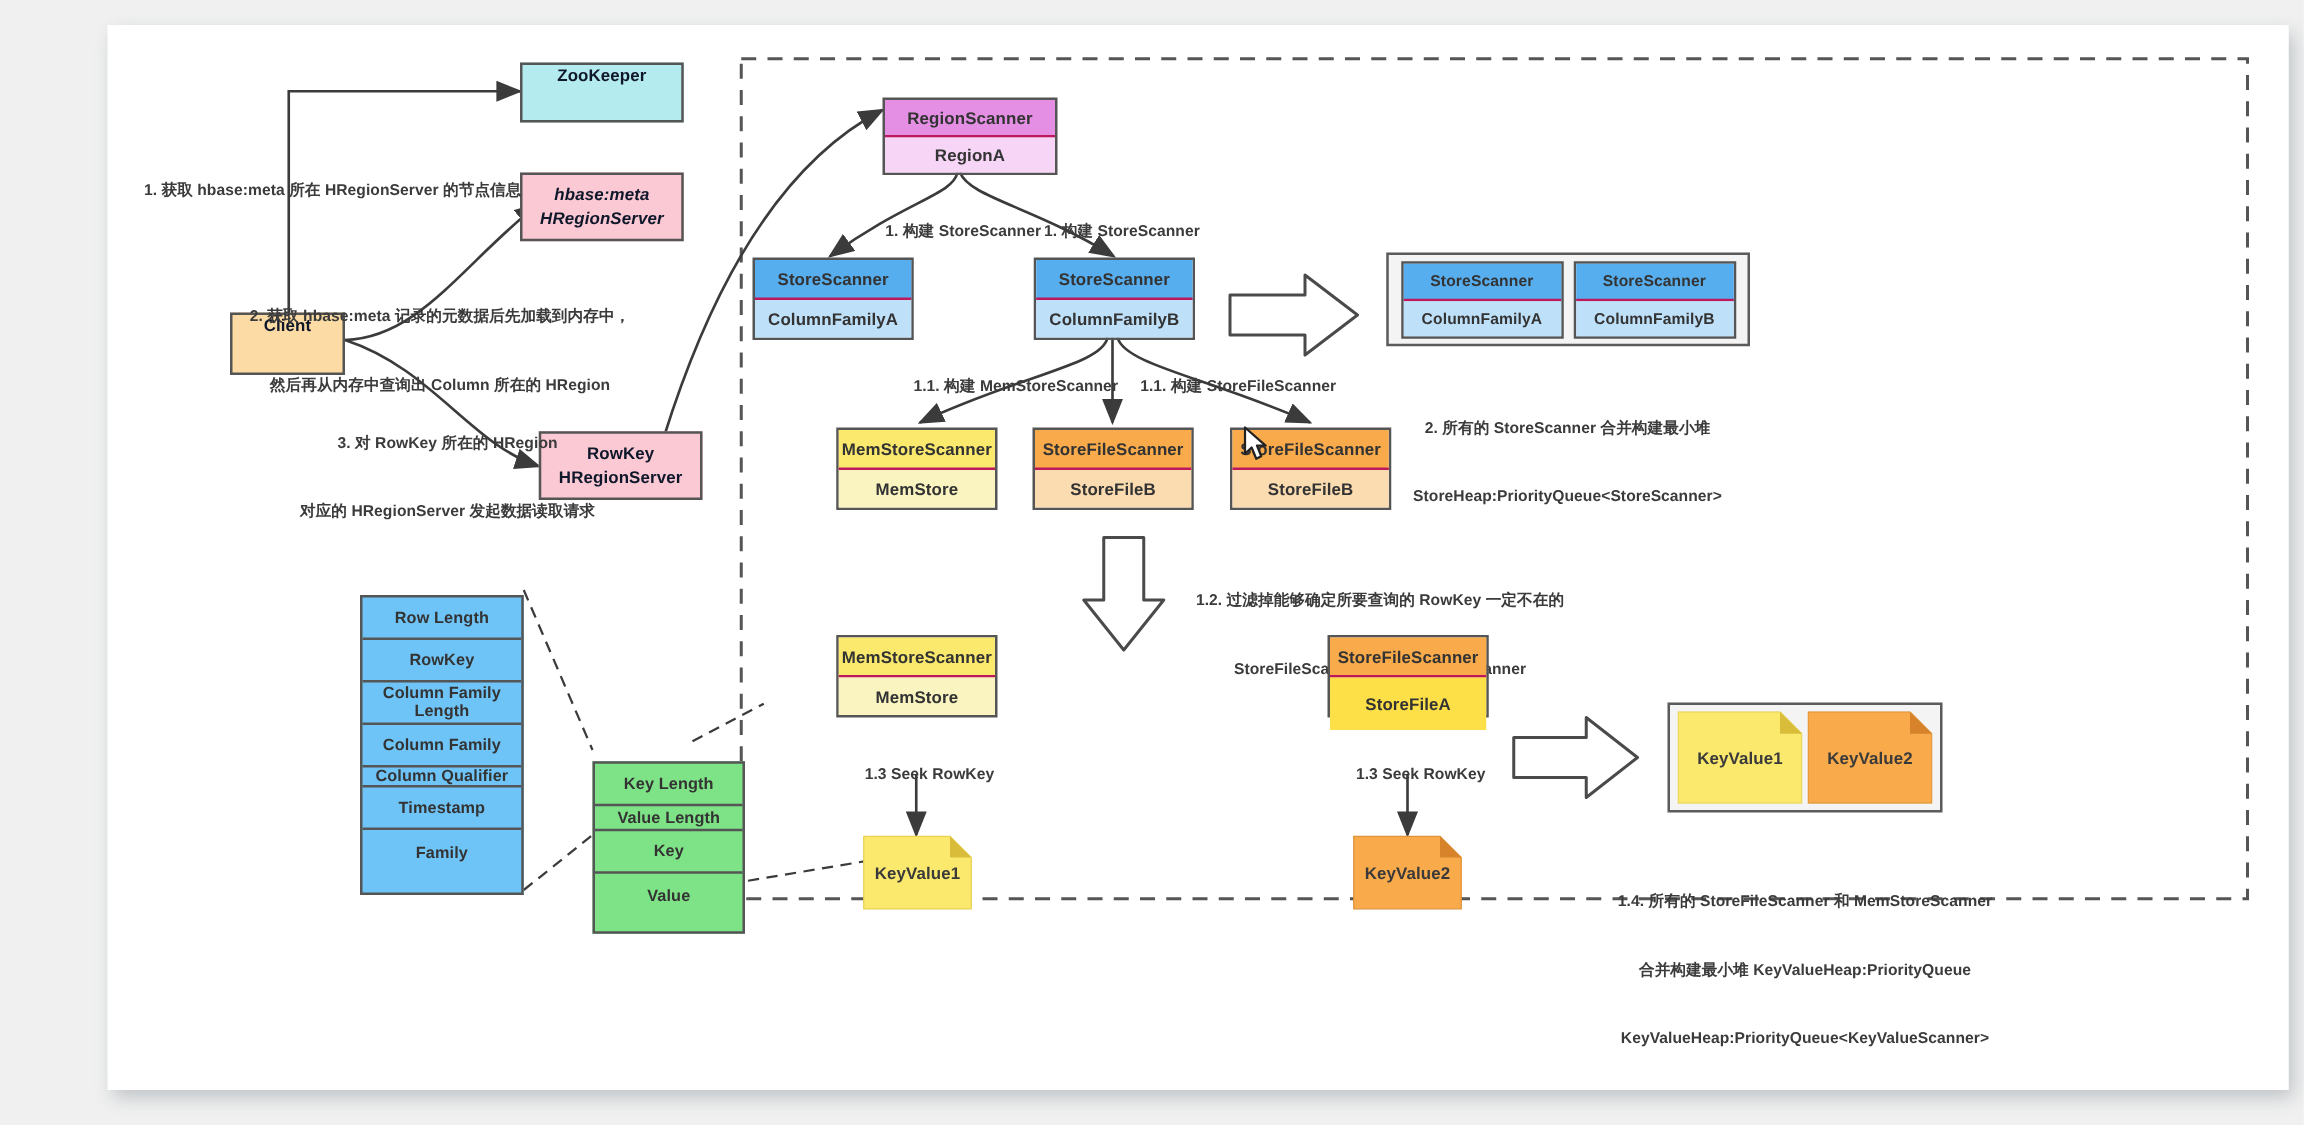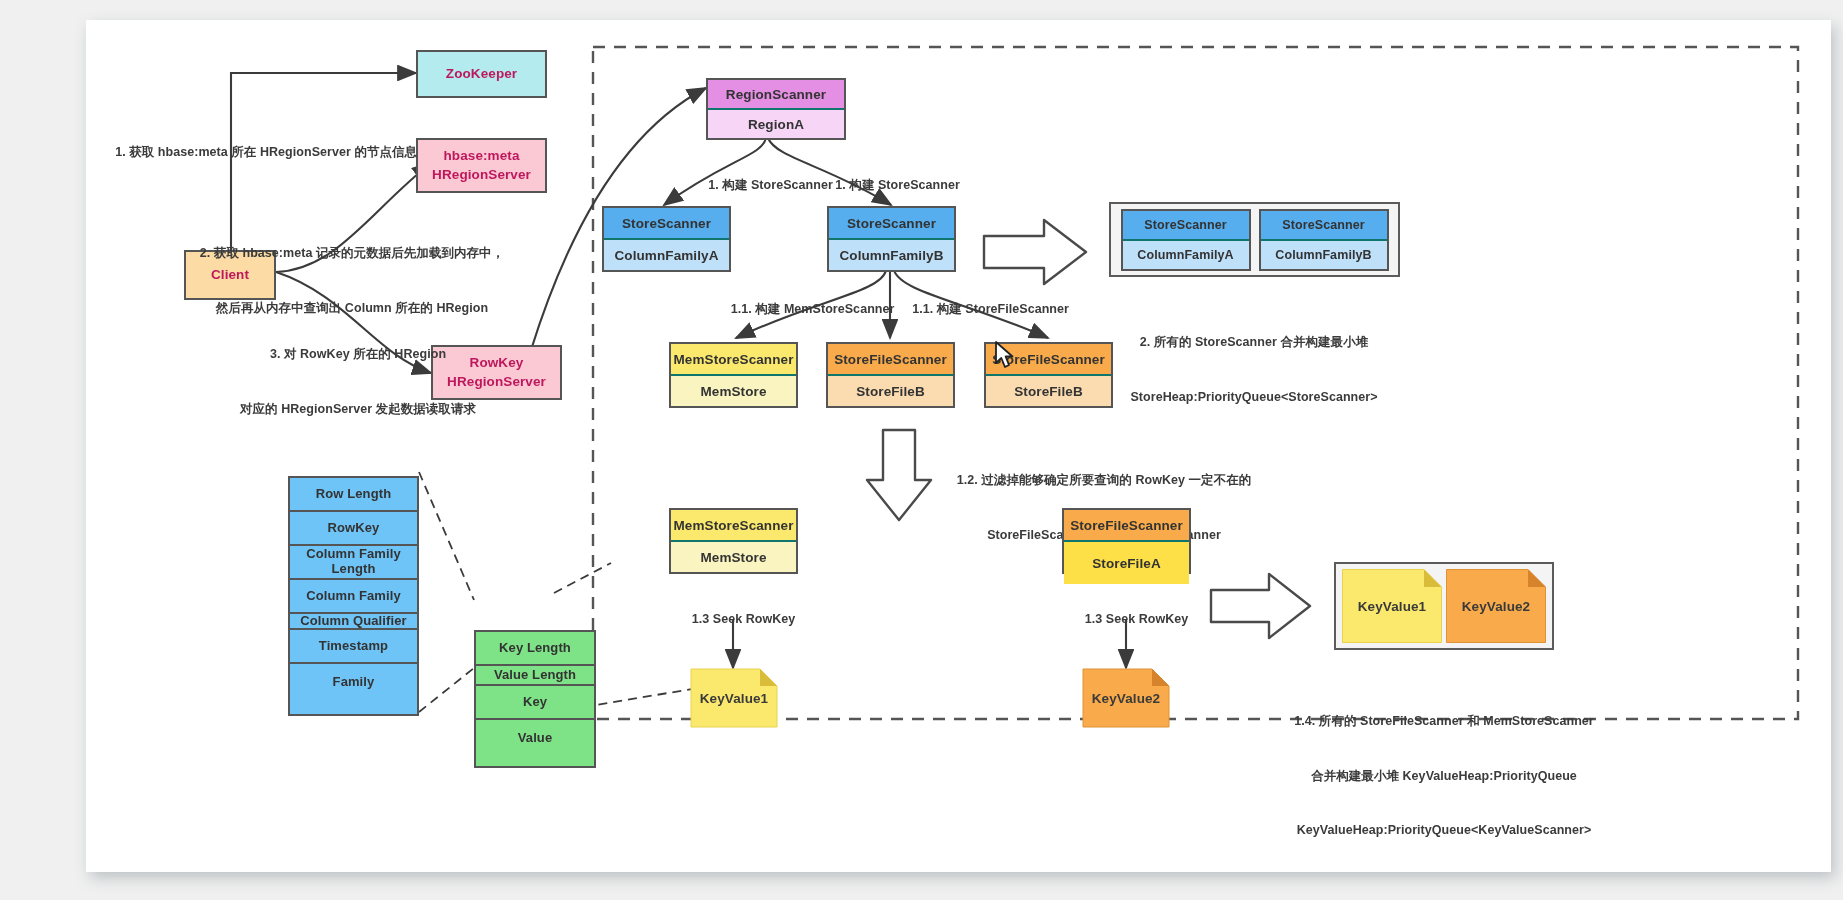--- a/index.html
+++ b/index.html
@@ -17,37 +17,37 @@
     box-shadow:4px 6px 14px rgba(60,80,90,.28);
   }
 
   
   .node{position:absolute;box-sizing:border-box;}
 
   
   .box{
     position:absolute;box-sizing:border-box;
     border:2px solid #555555;
-    display:flex;align-items:center;justify-content:center;
+    display:flex;justify-content:center;
     text-align:center;
-    font-weight:bold;font-size:13.5px;color:#be185d;
+    font-weight:bold;font-size:13.5px;color:#0f172a;
     line-height:1.35;
     letter-spacing:.1px;
   }
   .box .l2{display:block;}
 
   
   .comp{position:absolute;box-sizing:border-box;border:2px solid #555555;}
   .comp .hd,.comp .bd{
     box-sizing:border-box;width:100%;
     display:flex;align-items:center;justify-content:center;
     font-weight:bold;font-size:13.5px;color:#333333;text-align:center;
     letter-spacing:.1px;
   }
-  .comp .hd{border-bottom:2px solid #0f766e;}
+  .comp .hd{border-bottom:2px solid #be185d;}
 
   
   .group{
     position:absolute;box-sizing:border-box;
     border:2px solid #5b5b5b;background:#f4f4f4;
     display:flex;align-items:center;justify-content:center;gap:8px;
   }
 
   
   .stack{position:absolute;box-sizing:border-box;border:2px solid #555555;}
@@ -129,21 +129,21 @@
 
       <path d="M797,410 L797,460 L781,460 L813,500 L845,460 L829,460 L829,410 Z" fill="#ffffff" stroke="#4a4a4a" stroke-width="2.4" stroke-linejoin="round"></path>
 
       <path d="M1125,570 L1183,570 L1183,554 L1224,586 L1183,618 L1183,602 L1125,602 Z" fill="#ffffff" stroke="#4a4a4a" stroke-width="2.4" stroke-linejoin="round"></path>
     </svg>
 
     <div class="box" style="left:330px;top:30px;width:131px;height:48px;background:#b3ebee;">
       <span>ZooKeeper</span>
     </div>
 
-    <div class="box" style="left:330px;top:118px;width:131px;height:55px;background:#fbc9d4;flex-direction:column;">
+    <div class="box" style="left:330px;top:118px;width:131px;height:55px;background:#fbc9d4;flex-direction:column;font-style:italic;">
       <span>hbase:meta</span>
       <span class="l2">HRegionServer</span>
     </div>
 
     <div class="box" style="left:98px;top:230px;width:92px;height:50px;background:#fcdca4;">
       <span>Client</span>
     </div>
 
     <div class="box" style="left:345px;top:325px;width:131px;height:55px;background:#fbc9d4;flex-direction:column;">
       <span>RowKey</span>
@@ -294,21 +294,21 @@
       <div class="row" style="height:34px;">Row Length</div>
       <div class="row" style="height:34px;">RowKey</div>
       <div class="row" style="height:34px;white-space:pre-line;">Column Family
 Length</div>
       <div class="row" style="height:34px;">Column Family</div>
       <div class="row" style="height:16px;">Column Qualifier</div>
       <div class="row" style="height:34px;">Timestamp</div>
       <div class="row" style="height:36px;">Family</div>
     </div>
 
-    <div class="stack" style="left:388px;top:610px;width:122px;height:138px;background:#7ee287;">
+    <div class="stack" style="left:388px;top:589px;width:122px;height:138px;background:#7ee287;">
       <div class="row" style="height:34px;">Key Length</div>
       <div class="row" style="height:20px;">Value Length</div>
       <div class="row" style="height:34px;">Key</div>
       <div class="row" style="height:36px;">Value</div>
     </div>
 
   </div>
 </div>
 
 </body></html>

